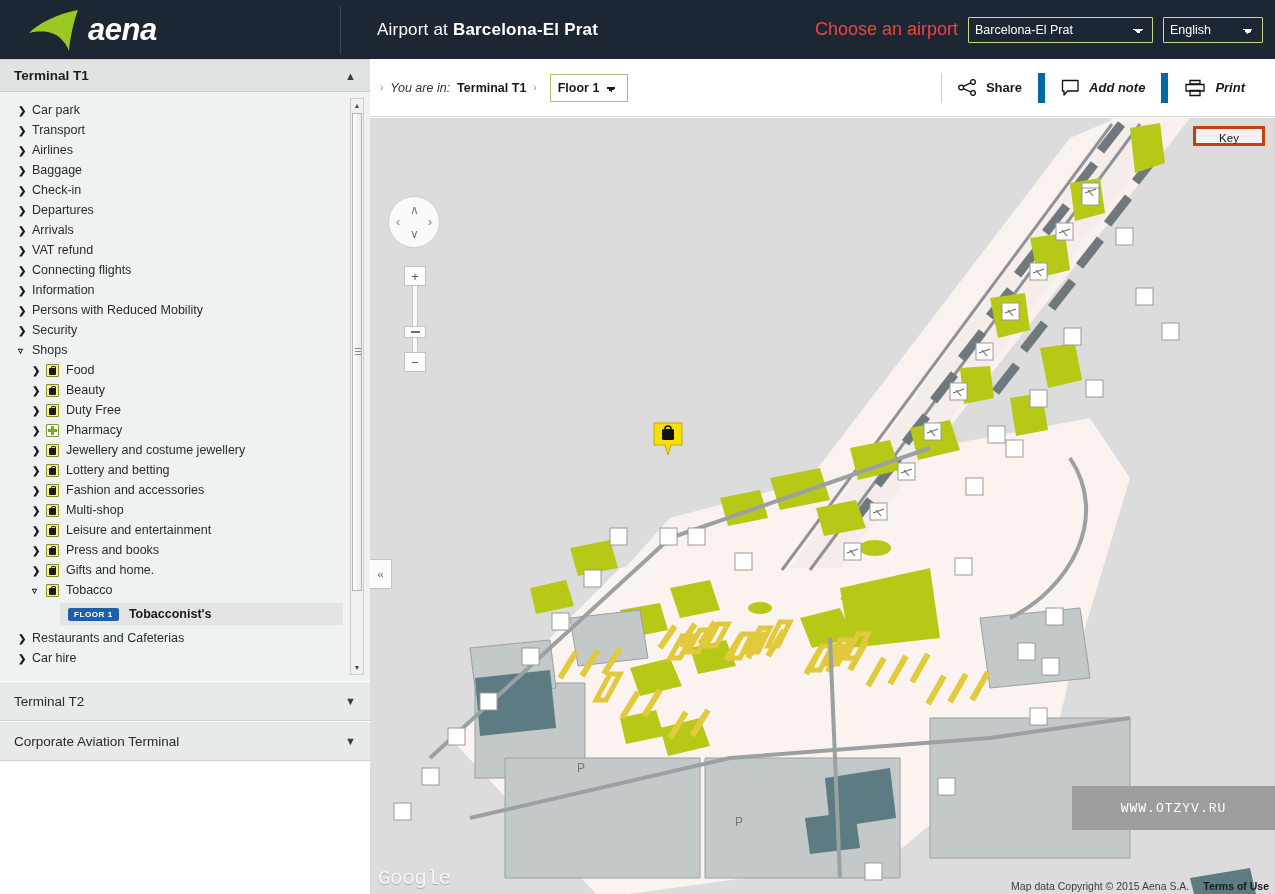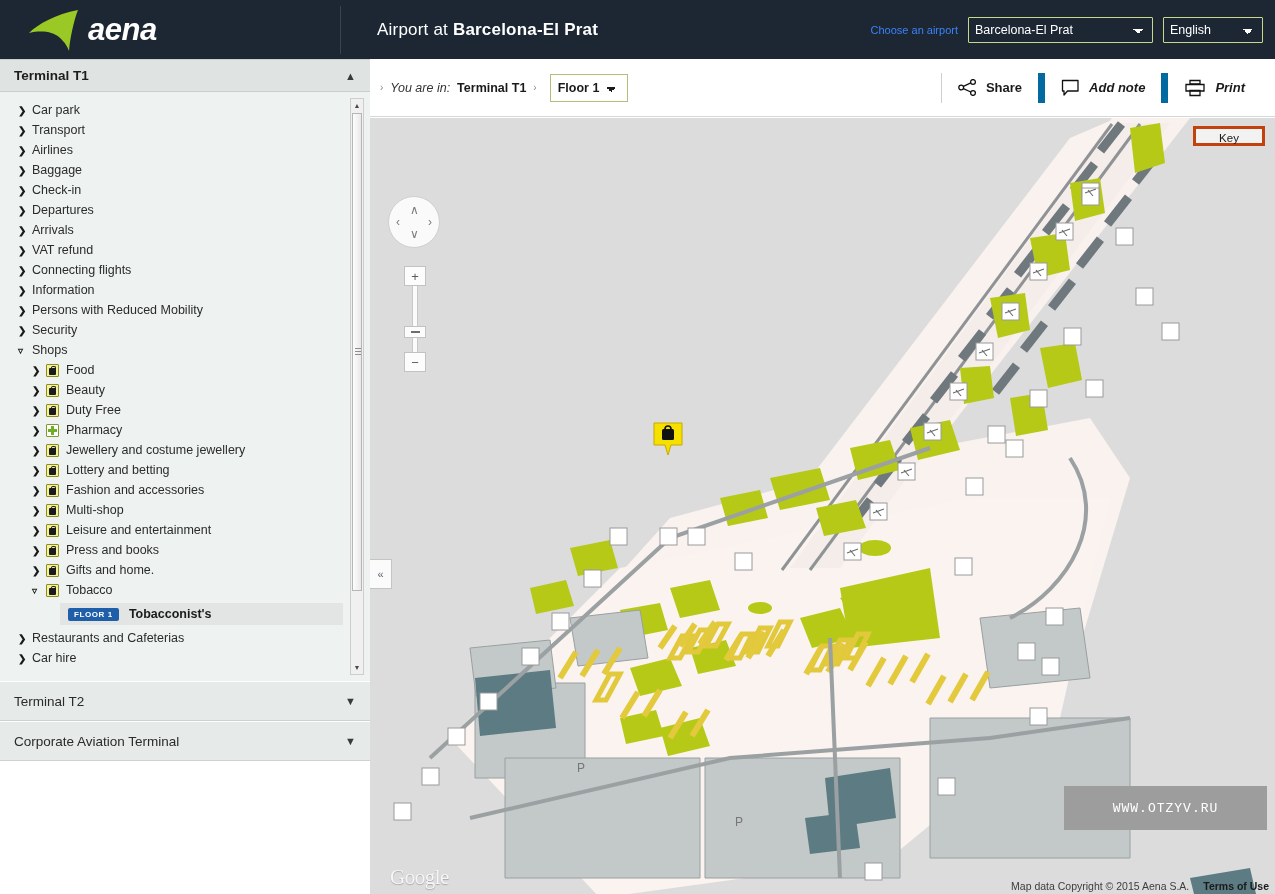--- a/index.html
+++ b/index.html
@@ -20,21 +20,21 @@
   #logo-text {
     color: #fff; font-size: 31px; font-weight: bold; font-style: italic;
     letter-spacing: -0.5px; margin-left: 4px;
   }
   #header-divider { width: 1px; height: 48px; background: #3a4450; margin-right: 36px; }
   #header-title { color: #ffffff; font-size: 17px; letter-spacing: .2px; white-space: nowrap; }
   #header-title b { font-weight: bold; }
   #header-right {
     margin-left: auto; display: flex; align-items: center; padding-right: 12px; gap: 10px;
   }
-  #airport-label { color: #3b82f6; font-size: 11px; }
+  #airport-label { color: #ef4444; font-size: 18px; }
   .hdr-select {
     background: #1c2733; color: #ffffff; border: 1px solid #c6d98a;
     font-family: "Liberation Sans", sans-serif; font-size: 12.5px;
     height: 26px; padding: 2px 6px; border-radius: 1px;
     -webkit-appearance: none; appearance: none;
     background-image:
       linear-gradient(45deg, transparent 50%, #ffffff 50%),
       linear-gradient(135deg, #ffffff 50%, transparent 50%);
     background-position: calc(100% - 14px) 11px, calc(100% - 9px) 11px;
     background-size: 5px 5px, 5px 5px;
@@ -216,26 +216,26 @@
     display: flex; align-items: center; justify-content: center;
     font-size: 11px; color: #5a6472; cursor: pointer; z-index: 6;
   }
   #key-btn {
     position: absolute; right: 10px; top: 8px; width: 72px; height: 20px;
     background: #f2f2f2; border: 3px solid #c2410c;
     font-size: 11.5px; color: #1a1a1a; text-align: center; line-height: 19px;
     cursor: pointer; z-index: 6;
   }
   #google-logo {
-    position: absolute; left: 20px; bottom: 4px; font-size: 21px; color: #f6f6f6;
-    font-family: Liberation Serif, serif; letter-spacing: -.5px;
+    position: absolute; left: 8px; bottom: 4px; font-size: 21px; color: #f6f6f6;
+    font-family: Liberation Mono, monospace; letter-spacing: -.5px;
     text-shadow: 0 1px 1px rgba(120,120,120,.55); z-index: 6;
   }
   #watermark {
-    position: absolute; right: 8px; bottom: 64px; width: 203px; height: 44px;
+    position: absolute; right: 0; bottom: 64px; width: 203px; height: 44px;
     background: #9d9d9d; color: #ffffff; font-family: "Liberation Mono", monospace;
     font-size: 13px; letter-spacing: 1px; display: flex;
     align-items: center; justify-content: center; z-index: 6;
   }
   #attrib {
     position: absolute; right: 0; bottom: 0; height: 16px; display: flex;
     align-items: center; gap: 14px; padding-right: 6px; z-index: 6;
   }
   #copyright { font-size: 10.5px; color: #3d3d3d; }
   #terms { font-size: 10.5px; color: #1a1a1a; font-weight: bold; cursor: pointer; }

